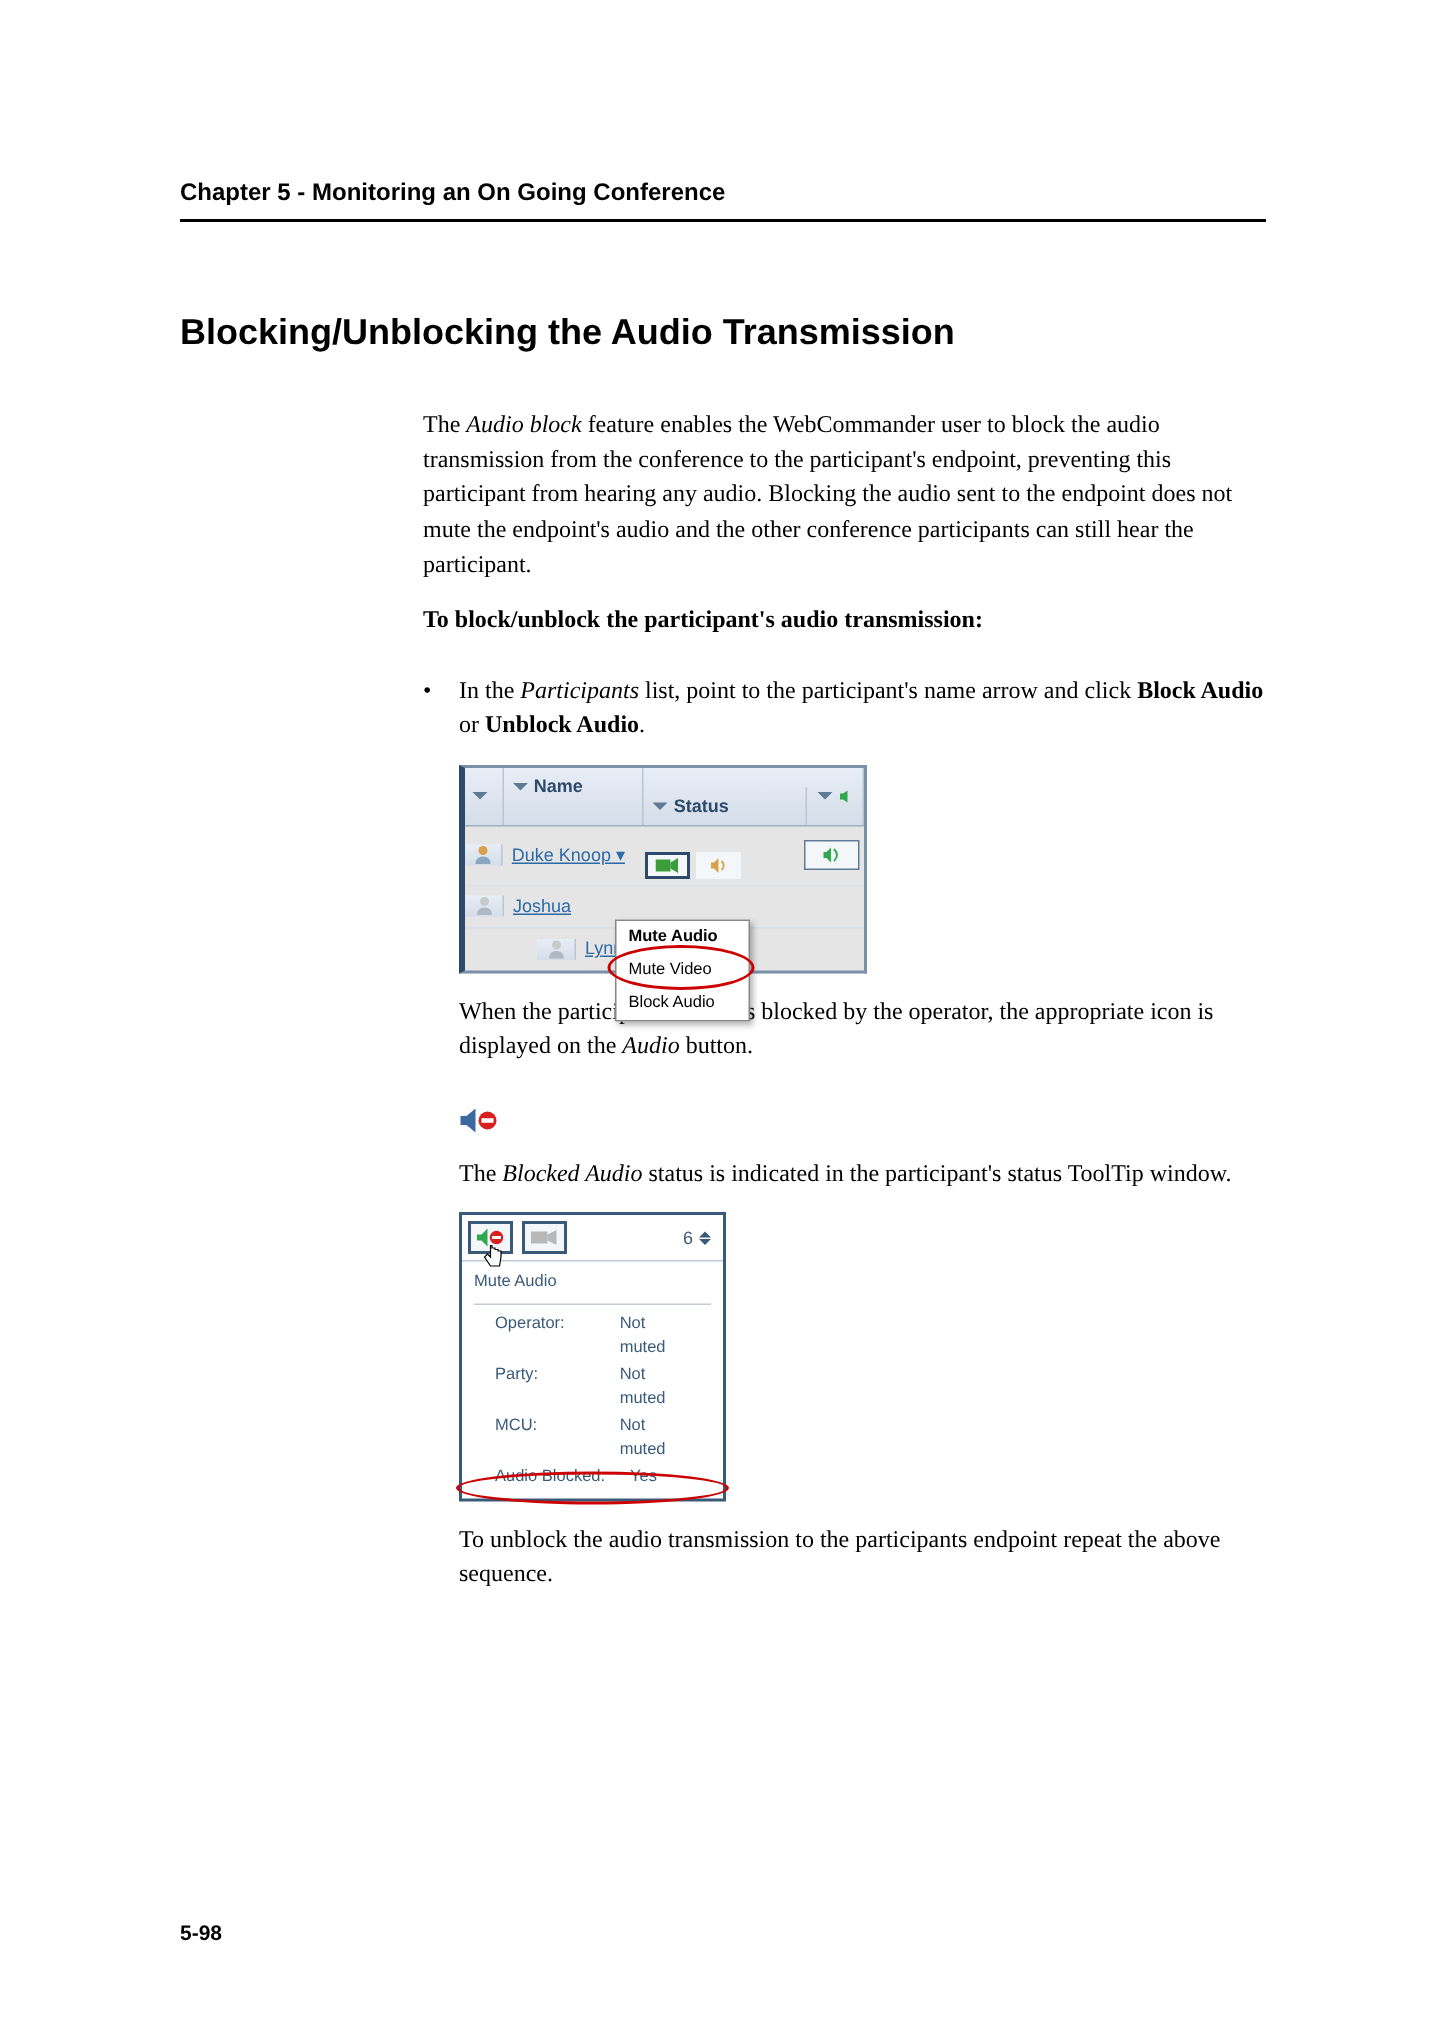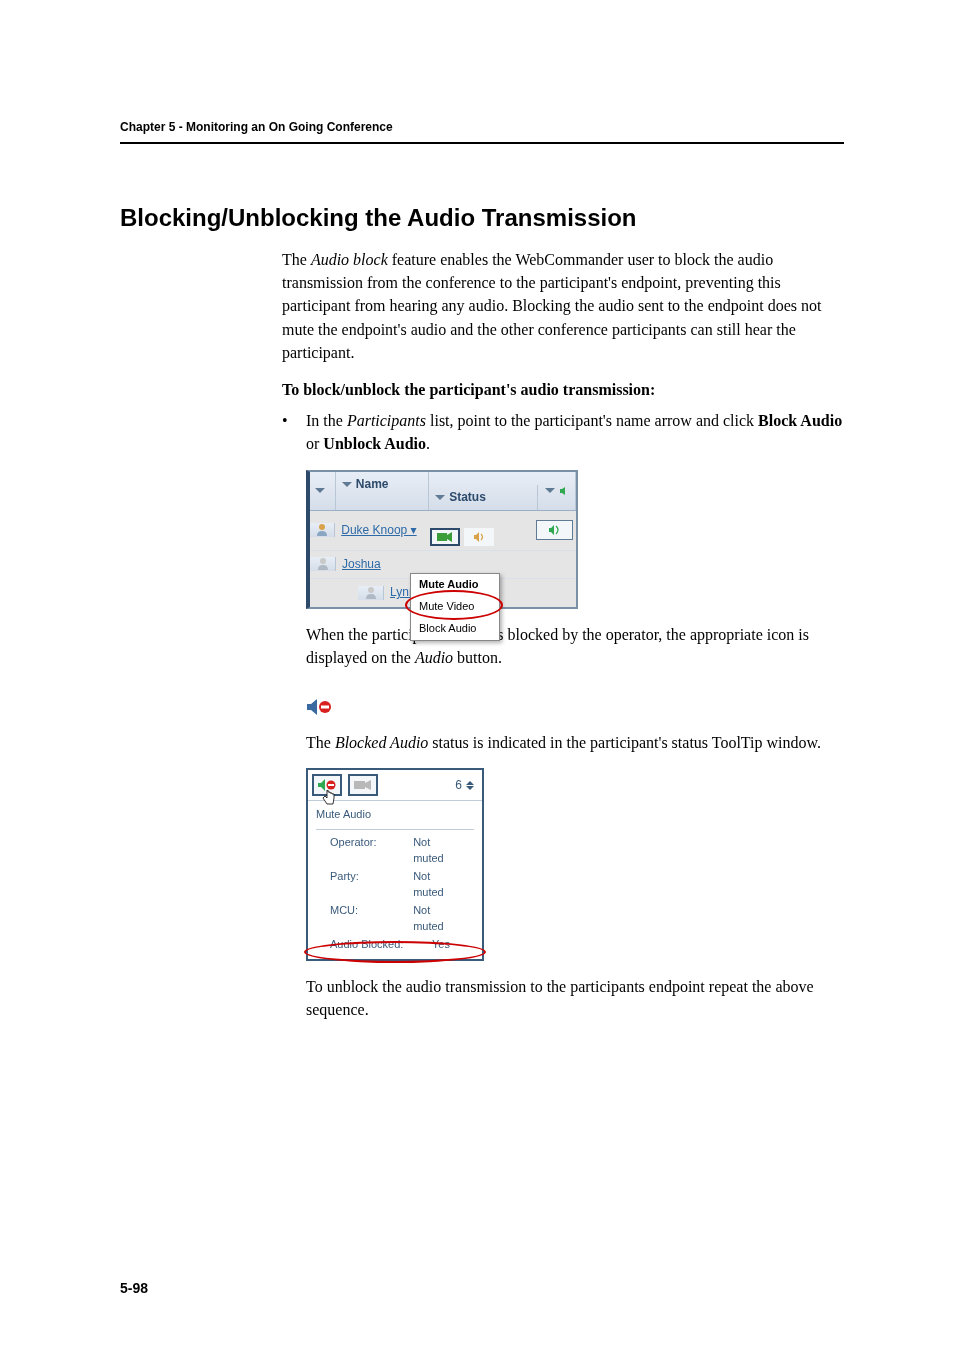--- a/index.html
+++ b/index.html
@@ -13,56 +13,56 @@
       width: 954px;
       min-height: 1351px;
       position: relative;
       padding: 0;
     }
     .page {
       padding: 120px 110px 60px 120px;
     }
     .chapter-header {
       font-family: Arial, Helvetica, sans-serif;
-      font-size: 12px;
+      font-size: 16px;
       font-weight: bold;
       color: #000;
       margin-bottom: 8px;
     }
     .header-rule {
       border: none;
       border-top: 2px solid #000;
       margin-bottom: 60px;
     }
     .section-title {
       font-family: Arial, Helvetica, sans-serif;
       font-size: 24px;
       font-weight: bold;
       color: #000;
-      margin-bottom: 16px;
+      margin-bottom: 36px;
     }
     .content {
       margin-left: 162px;
       font-size: 16px;
       line-height: 1.45;
       color: #000;
     }
     .para {
       margin-bottom: 14px;
     }
     .italic {
       font-style: italic;
     }
     .bold {
       font-weight: bold;
     }
     .subheading {
       font-weight: bold;
       margin-top: 10px;
-      margin-bottom: 8px;
+      margin-bottom: 24px;
     }
     .bullet-block {
       display: flex;
       margin-bottom: 10px;
     }
     .bullet-marker {
       width: 24px;
       flex-shrink: 0;
     }
     .bullet-text {
@@ -444,21 +444,21 @@
         <span>Not muted</span>
       </div>
       <div class="tooltip-row">
         <span class="tooltip-label">Party:</span>
         <span>Not muted</span>
       </div>
       <div class="tooltip-row">
         <span class="tooltip-label">MCU:</span>
         <span>Not muted</span>
       </div>
-      <div class="tooltip-row" style="padding-bottom:6px;gap:12px;">
+      <div class="tooltip-row" style="padding-bottom:6px;">
         <span class="tooltip-label">Audio Blocked:</span>
         <span>Yes</span>
       </div>
       <div class="tooltip-bottom-oval" style="left:-4px; bottom:-4px; width:182px; height:22px;"></div>
     </div>
 
     <p class="para figure-indent">To unblock the audio transmission to the participants endpoint repeat the above sequence.</p>
 
   </div>
 </div>

